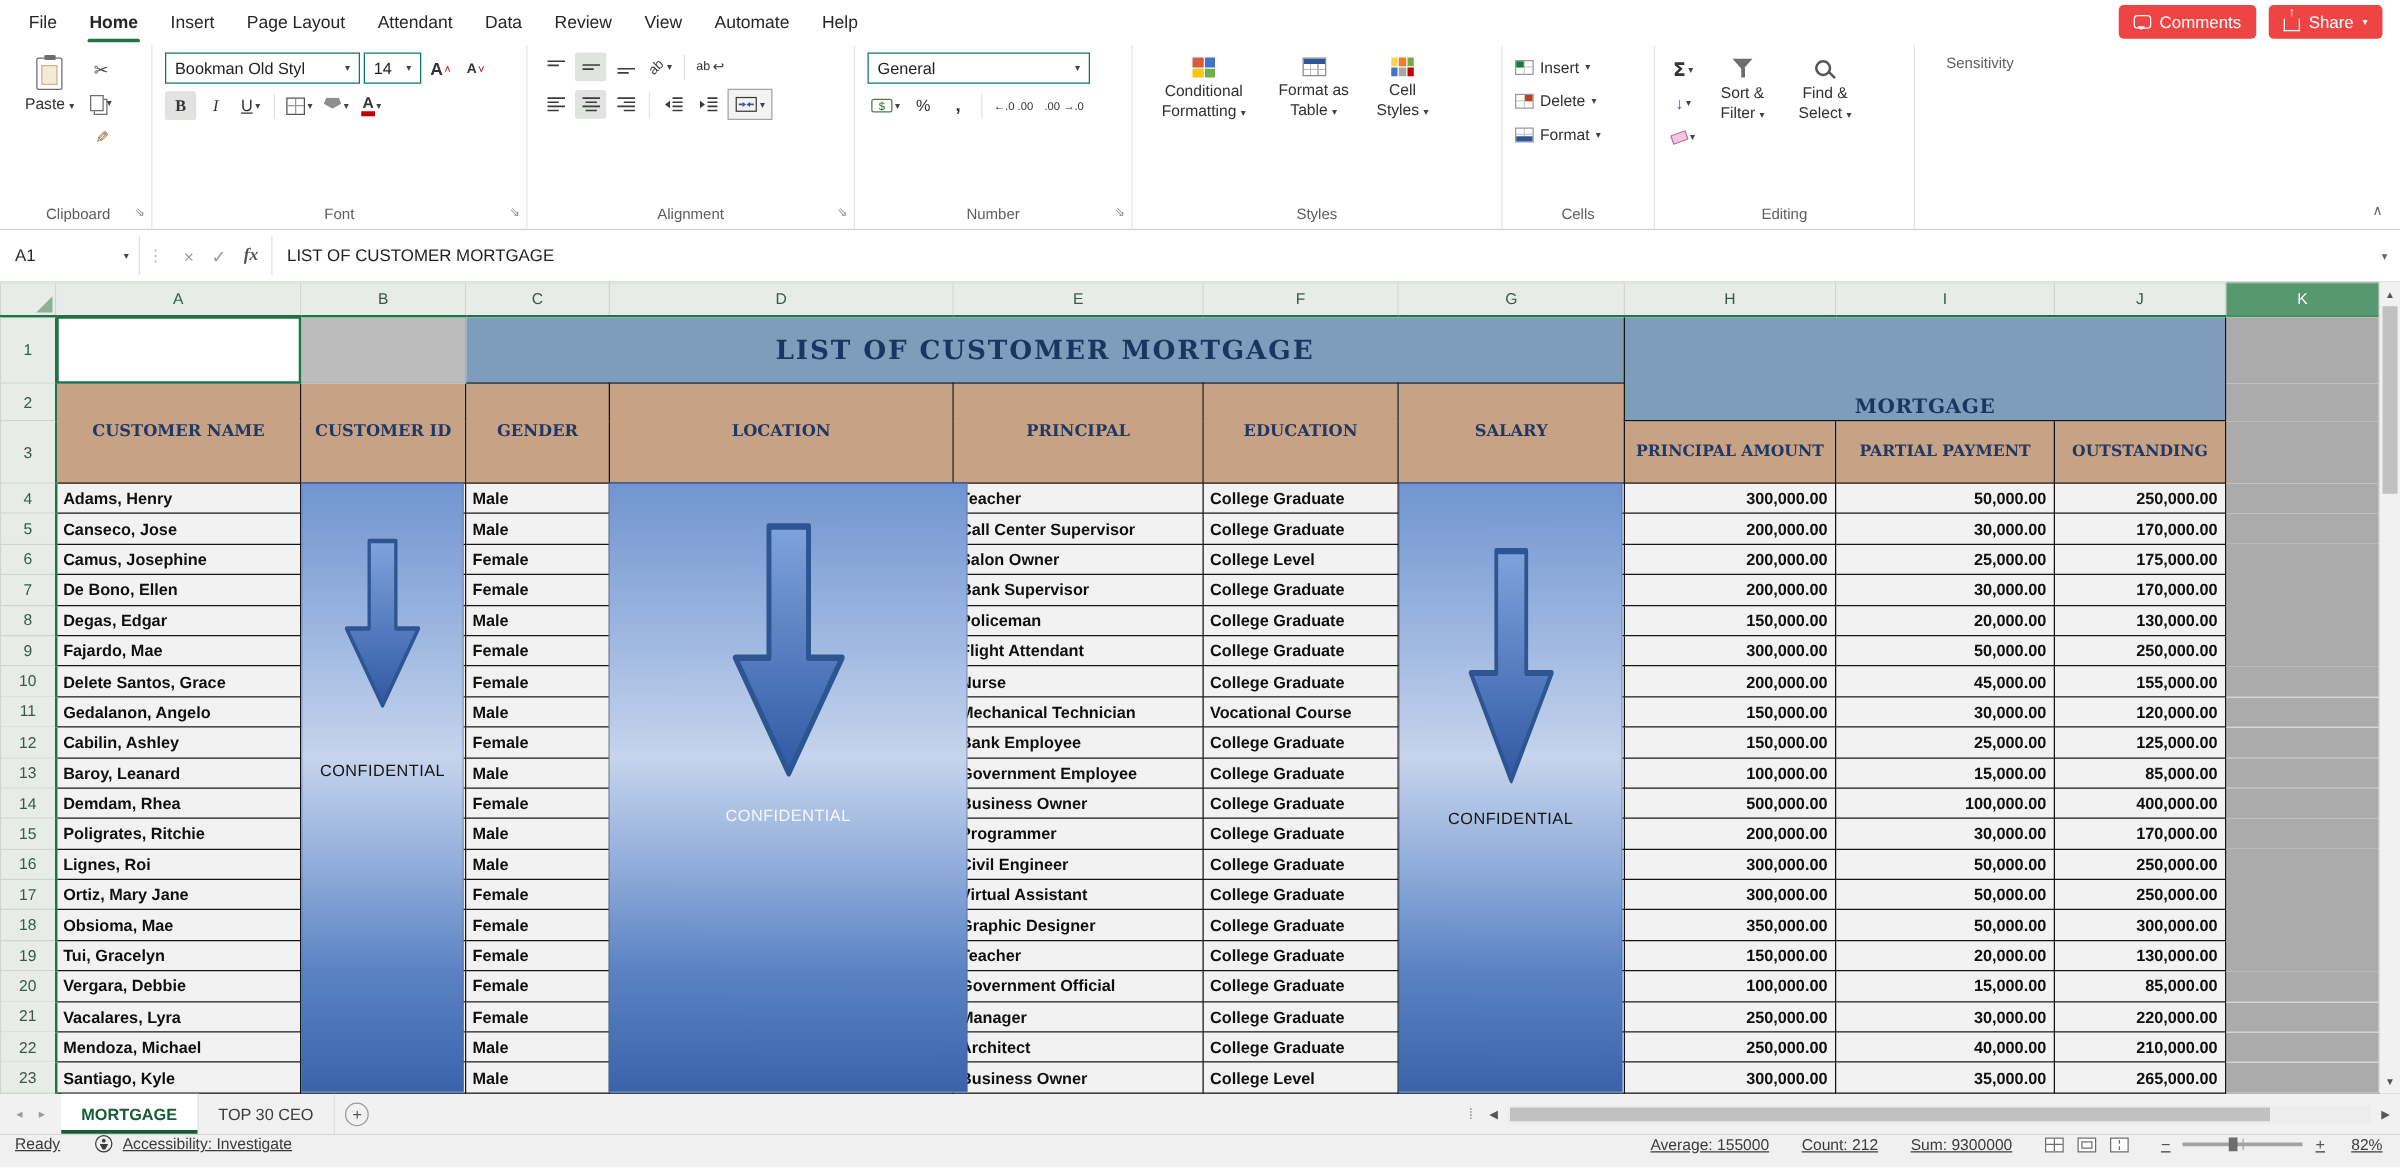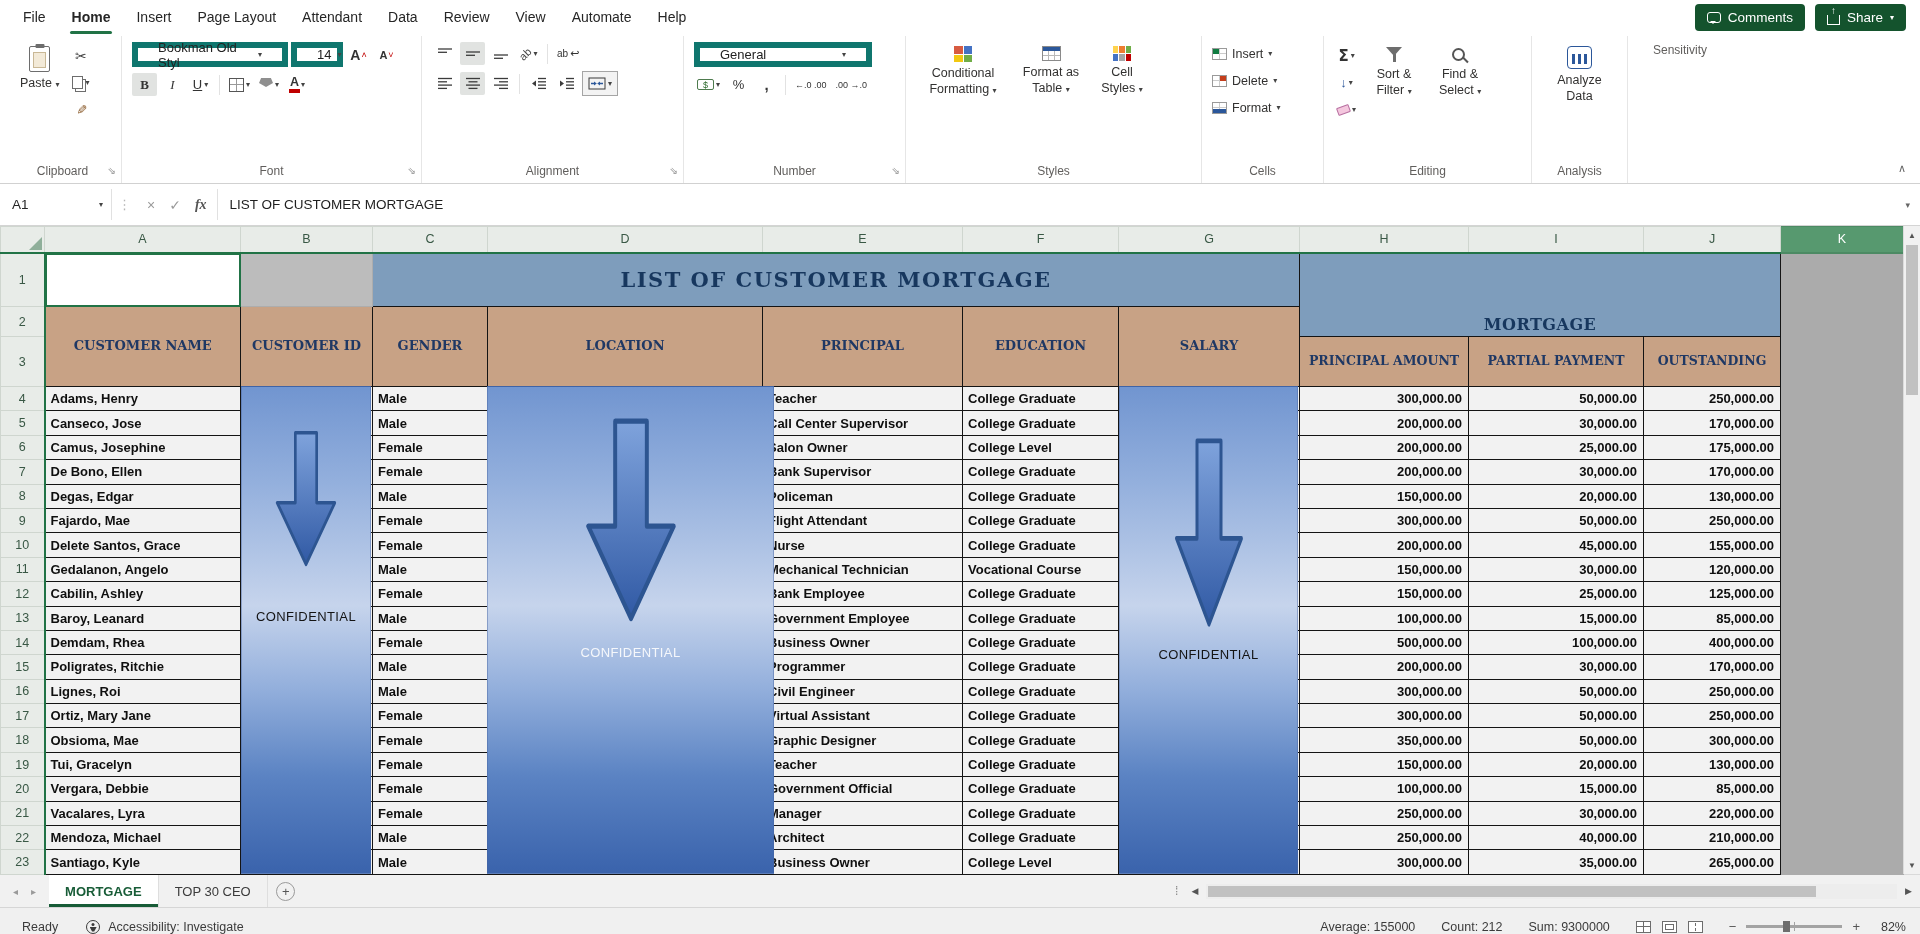--- a/index.html
+++ b/index.html
@@ -6,21 +6,21 @@
   html,body{width:1920px;height:934px;}
   body{font-family:"Liberation Sans",sans-serif;overflow:hidden;background:#fff;color:#262626;}
   .app{width:1920px;height:934px;display:flex;flex-direction:column;}
 
   
   .tabrow{height:34px;display:flex;align-items:stretch;padding-left:10px;background:#fff;}
   .rtab{display:flex;align-items:center;padding:0 13px;font-size:14px;color:#262626;position:relative;cursor:default;}
   .rtab.active{font-weight:700;}
   .rtab.active::after{content:"";position:absolute;left:11px;right:11px;bottom:0;height:3px;background:#217346;border-radius:2px;}
   .topright{margin-left:auto;display:flex;align-items:center;gap:10px;padding-right:14px;}
-  .pill{height:27px;background:#14532d;color:#fff;border-radius:4px;display:flex;align-items:center;gap:7px;padding:0 12px;font-size:13.5px;justify-content:space-between;}
+  .pill{height:27px;background:#ef4444;color:#fff;border-radius:4px;display:flex;align-items:center;gap:7px;padding:0 12px;font-size:13.5px;justify-content:space-between;}
   .pill .chev{color:#fff;}
   .bubble{width:14px;height:11px;border:1.5px solid #fff;border-radius:3px;position:relative;display:inline-block;}
   .bubble::after{content:"";position:absolute;left:2px;bottom:-5px;border:3px solid transparent;border-top-color:#fff;}
   .shareico{width:13px;height:10px;border:1.5px solid #fff;border-top:none;position:relative;display:inline-block;margin-top:5px;}
   .shareico::after{content:"↑";position:absolute;left:50%;transform:translateX(-50%);top:-10px;font-size:10px;color:#fff;}
 
   
   .ribbon{height:150px;display:flex;align-items:stretch;background:#fff;border-bottom:1px solid #d1d1d1;padding:2px 4px 0;position:relative;}
   .group{position:relative;display:flex;flex-direction:column;border-right:1px solid #e6e6e6;padding:2px 3px 0;}
   .gbody{flex:1;display:flex;gap:3px;padding:4px 7px 0;align-items:flex-start;}
@@ -28,21 +28,21 @@
   .glabel{height:24px;display:flex;align-items:center;justify-content:center;font-size:12px;color:#605e5c;}
   .launcher{position:absolute;right:5px;bottom:7px;color:#8a8a8a;font-size:10px;line-height:1;cursor:default;}
   .chev{font-size:8px;color:#444;}
   .bigbtn{display:flex;flex-direction:column;align-items:center;gap:4px;padding:4px 6px 0;font-size:12.5px;color:#323130;text-align:center;}
   .bigbtn .lbl{line-height:1.25;}
   .minicol{display:flex;flex-direction:column;gap:4px;padding-top:2px;}
   .sbtn{min-width:25px;height:23px;display:flex;align-items:center;justify-content:center;font-size:13px;color:#333;gap:2px;padding:0 3px;}
   .sbtn.pressed{background:#E1E3E1;border-radius:2px;}
   .sbtn.boxed{border:1px solid #a5a5a5;background:#f3f3f3;height:25px;padding:0 5px;}
   .frow{display:flex;align-items:center;gap:3px;}
-  .combo{height:25px;border:6px solid #0f766e;background:#fff;display:flex;align-items:center;justify-content:space-between;padding:0 20px;font-size:13px;color:#222;gap:6px;}
+  .combo{height:25px;border:1px solid #0f766e;background:#fff;display:flex;align-items:center;justify-content:space-between;padding:0 7px;font-size:13px;color:#222;gap:6px;}
   .vsep{width:1px;height:20px;background:#e2e2e2;margin:0 3px;}
   .collapse{position:absolute;right:14px;bottom:8px;color:#666;font-size:11px;}
 
   
   .ico-clip{width:21px;height:26px;border:1.6px solid #6d6d6d;border-radius:2px;position:relative;background:#fff;}
   .ico-clip::before{content:"";position:absolute;top:-3px;left:50%;transform:translateX(-50%);width:9px;height:4px;background:#6d6d6d;border-radius:1px;}
   .ico-clip::after{content:"";position:absolute;left:3px;right:3px;top:5px;bottom:3px;background:#f3ead8;border:1px solid #c9b896;}
   .g-cut::before{content:"✂";font-size:14px;color:#444;}
   .ico-copy{width:11px;height:13px;border:1.4px solid #6d6d6d;background:#fff;box-shadow:3px 3px 0 -1px #fff,3px 3px 0 0 #6d6d6d;display:inline-block;}
   .g-brush::before{content:"✎";font-size:13px;color:#8a5a2a;display:inline-block;transform:rotate(90deg);}
@@ -141,21 +141,21 @@
   .stab.active::after{content:"";position:absolute;left:0;right:0;bottom:0;height:3px;background:#185C37;}
   .addbtn{width:36px;display:flex;align-items:center;justify-content:center;}
   .addbtn span{width:19px;height:19px;border-radius:50%;border:1px solid #9a9a9a;display:flex;align-items:center;justify-content:center;font-size:13px;color:#555;line-height:1;}
   .hscroll{margin-left:auto;display:flex;align-items:center;width:750px;padding-right:3px;gap:3px;}
   .hsplit{color:#8a8a8a;font-size:12px;padding:0 5px;}
   .harrow{font-size:9px;color:#555;width:17px;text-align:center;}
   .htrack{flex:1;height:15px;background:#ededed;position:relative;}
   .hthumb{position:absolute;top:2px;bottom:2px;left:2px;width:88%;background:#C1C1C1;}
 
   
-  .status{height:27px;background:#F0F0F0;border-top:1px solid #D6D6D6;display:flex;align-items:flex-end;font-size:12.5px;color:#3b3b3b;padding-left:22px;gap:28px;}
+  .status{height:27px;background:#F0F0F0;border-top:1px solid #D6D6D6;display:flex;align-items:flex-start;font-size:12.5px;color:#3b3b3b;padding-left:12px;gap:28px;text-decoration:underline;}
   .acc{display:flex;align-items:center;gap:8px;}
   .accico{width:14px;height:14px;border:1.3px solid #3b3b3b;border-radius:50%;position:relative;display:inline-block;}
   .accico::before{content:"";position:absolute;width:3px;height:3px;border-radius:50%;background:#3b3b3b;top:2px;left:50%;transform:translateX(-50%);}
   .accico::after{content:"";position:absolute;left:2.5px;right:2.5px;top:6px;height:4.5px;background:#3b3b3b;clip-path:polygon(0 0,100% 0,65% 100%,35% 100%);}
   .sright{margin-left:auto;display:flex;align-items:center;gap:26px;padding-right:14px;}
   .views{display:flex;gap:11px;align-items:center;}
   .vicon{width:15px;height:12px;border:1px solid #6d6d6d;position:relative;display:inline-block;background:#fff;}
   .vi1{background:linear-gradient(#6d6d6d,#6d6d6d) center/100% 1px no-repeat,linear-gradient(#6d6d6d,#6d6d6d) center/1px 100% no-repeat,#fff;}
   .vi2::after{content:"";position:absolute;inset:2px;border:1px solid #6d6d6d;}
   .vi3::after{content:"";position:absolute;top:1px;bottom:1px;left:50%;border-left:1px dashed #6d6d6d;}
@@ -476,29 +476,20 @@
           <span class="lbl" style="width:52px"><span>Sort &amp; Filter</span> <span class="chev">▾</span></span>
         </div>
         <div class="bigbtn">
           <span class="ico-mag"></span>
           <span class="lbl" style="width:50px"><span>Find &amp; Select</span> <span class="chev">▾</span></span>
         </div>
       </div>
       <div class="glabel">Editing</div>
     </div>
 
-    <div class="group" style="min-width:96px">
-      <div class="gbody" style="justify-content:center;width:100%">
-        <div class="bigbtn">
-          <span class="ico-ad"></span>
-          <span class="lbl" style="width:52px">Analyze Data</span>
-        </div>
-      </div>
-      <div class="glabel">Analysis</div>
-    </div>
 
     <div class="group" style="min-width:104px;border-right:none">
       <div class="glabel">Sensitivity</div>
     </div>
 
     <span class="collapse">∧</span>
   </div>
 
   <div class="fbar">
     <div class="namebox">

